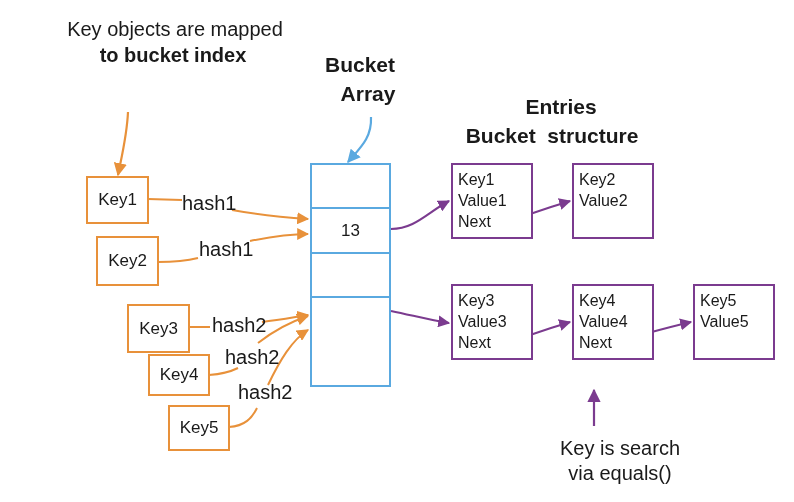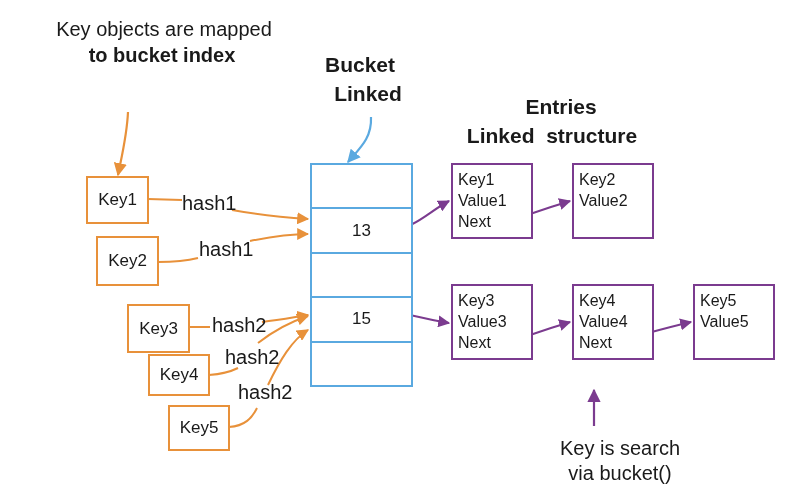--- a/index.html
+++ b/index.html
@@ -4,21 +4,21 @@
 <style>
   html, body { margin: 0; padding: 0; background: #ffffff; }
   body { width: 794px; height: 502px; position: relative; overflow: hidden;
          font-family: "Liberation Sans", sans-serif; color: #1a1a1a; }
   svg#diagram { position: absolute; left: 0; top: 0; }
   .lbl { position: absolute; font-family: "Liberation Sans", sans-serif; color: #1a1a1a; white-space: nowrap; }
   .note { font-size: 20px; text-align: center; line-height: 26px; }
   .title { font-size: 21px; font-weight: bold; text-align: center; line-height: 29px; }
   .keybox { position: absolute; box-sizing: border-box; border: 2px solid #e8913a; background: #fff;
             display: flex; align-items: center; justify-content: center; font-size: 17px; }
-  .bucket { position: absolute; left: 310px; top: 163px; width: 103px; height: 224px; box-sizing: border-box;
+  .bucket { position: absolute; left: 310px; top: 163px; width: 81px; height: 224px; box-sizing: border-box;
             border: 2px solid #5aa9e0; background: #fff; }
   .bucket-cell { box-sizing: border-box; height: 44.4px; border-bottom: 2px solid #5aa9e0;
                  display: flex; align-items: center; justify-content: center; font-size: 17px; }
   .bucket-cell:last-child { border-bottom: none; }
   .entry { position: absolute; box-sizing: border-box; border: 2px solid #7b3b8f; background: #fff;
            width: 82px; height: 76px; padding: 4px 0 0 5px; font-size: 16px; line-height: 21px; }
   .entry div { white-space: nowrap; }
   .hash { position: absolute; font-size: 20px; background: transparent; }
 </style>
 </head>
@@ -50,38 +50,38 @@
   <path d="M391,229 C415,229 428,212 449,201" stroke="#7b3b8f" stroke-width="2" fill="none" marker-end="url(#ah-purple)"></path>
   <path d="M391,311 C415,316 430,320 449,323" stroke="#7b3b8f" stroke-width="2" fill="none" marker-end="url(#ah-purple)"></path>
 
   <path d="M507,222 C530,214 550,207 570,201" stroke="#7b3b8f" stroke-width="2" fill="none" marker-end="url(#ah-purple)"></path>
   <path d="M507,343 C530,335 550,328 570,322" stroke="#7b3b8f" stroke-width="2" fill="none" marker-end="url(#ah-purple)"></path>
   <path d="M622,340 C645,334 665,328 691,322" stroke="#7b3b8f" stroke-width="2" fill="none" marker-end="url(#ah-purple)"></path>
 
   <path d="M594,426 L594,390" stroke="#7b3b8f" stroke-width="2.2" fill="none" marker-end="url(#ah-purple)"></path>
 </svg>
 
-<div class="lbl note" style="left:24px; top:16px; width:280px;text-align:center;">
+<div class="lbl note" style="left:35px; top:16px; width:280px;text-align:center;">
   <div>Key objects are mapped</div>
   <div style="margin-left:-4px;font-weight:bold;">to bucket index</div>
 </div>
 
 <div class="lbl title" style="left:300px; top:50px; width:120px;">
   <div>Bucket</div>
-  <div style="margin-left:16px;">Linked</div>
+  <div style="margin-left:16px;">Array</div>
 </div>
 
 <div class="lbl title" style="left:448px; top:92px; width:208px;">
   <div style="margin-left:18px;">Entries</div>
-  <div style="white-space:pre;">Linked  structure</div>
+  <div style="white-space:pre;">Bucket  structure</div>
 </div>
 
 <div class="lbl note" style="left:534px; top:436px; width:172px; line-height:25px;">
   <div>Key is search</div>
-  <div>via bucket()</div>
+  <div>via equals()</div>
 </div>
 
 <div class="keybox" style="left:86px; top:176px; width:63px; height:48px;">
   <span>Key1</span>
 </div>
 <div class="keybox" style="left:96px; top:236px; width:63px; height:50px;">
   <span>Key2</span>
 </div>
 <div class="keybox" style="left:127px; top:304px; width:63px; height:49px;">
   <span>Key3</span>
@@ -96,21 +96,20 @@
 <span class="hash" style="left:182px; top:192px;">hash1</span>
 <span class="hash" style="left:199px; top:238px;">hash1</span>
 <span class="hash" style="left:212px; top:314px;">hash2</span>
 <span class="hash" style="left:225px; top:346px;">hash2</span>
 <span class="hash" style="left:238px; top:381px;">hash2</span>
 
 <div class="bucket">
   <div class="bucket-cell"></div>
   <div class="bucket-cell">13</div>
   <div class="bucket-cell"></div>
-  <div class="bucket-cell">15</div>
   <div class="bucket-cell"></div>
 </div>
 
 <div class="entry" style="left:451px; top:163px;">
   <div>Key1</div>
   <div>Value1</div>
   <div>Next</div>
 </div>
 <div class="entry" style="left:572px; top:163px;">
   <div>Key2</div>

